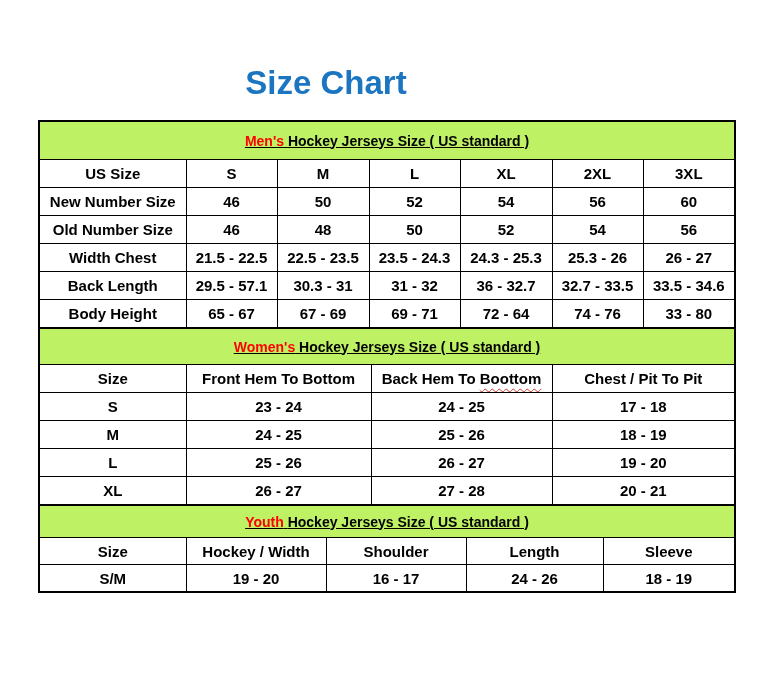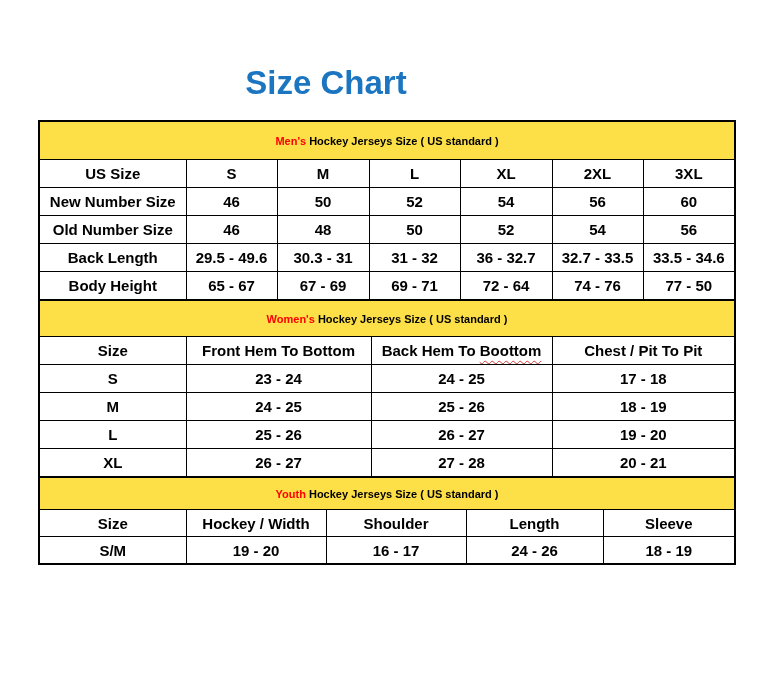--- a/index.html
+++ b/index.html
@@ -30,23 +30,24 @@
     text-align: center;
     vertical-align: middle;
     font-weight: bold;
     font-size: 15px;
     padding: 0 2px;
     height: 27px;
     overflow: hidden;
     white-space: nowrap;
   }
   td.section-cell {
-    background: #fde047;
-    font-size: 11px;
+    background: #bef264;
+    font-size: 14px;
     height: 37px;
+    text-decoration: underline;
   }
   .women-table td.section-cell { height: 35px; }
   .youth-table td.section-cell { height: 31px; }
   .youth-table td { height: 26px; }
   .red-word { color: #ff0000; }
   .wavy {
     text-decoration: underline;
     text-decoration-style: wavy;
     text-decoration-color: #cf3a32;
     text-decoration-thickness: 1px;
@@ -101,36 +102,45 @@
       <tr>
         <td>Old Number Size</td>
         <td>46</td>
         <td>48</td>
         <td>50</td>
         <td>52</td>
         <td>54</td>
         <td>56</td>
       </tr>
       <tr>
+        <td>Width Chest</td>
+        <td>21.5 - 22.5</td>
+        <td>22.5 - 23.5</td>
+        <td>23.5 - 24.3</td>
+        <td>24.3 - 25.3</td>
+        <td>25.3 - 26</td>
+        <td>26 - 27</td>
+      </tr>
+      <tr>
         <td>Back Length</td>
-        <td>29.5 - 49.6</td>
+        <td>29.5 - 57.1</td>
         <td>30.3 - 31</td>
         <td>31 - 32</td>
         <td>36 - 32.7</td>
         <td>32.7 - 33.5</td>
         <td>33.5 - 34.6</td>
       </tr>
       <tr>
         <td>Body Height</td>
         <td>65 - 67</td>
         <td>67 - 69</td>
         <td>69 - 71</td>
         <td>72 - 64</td>
         <td>74 - 76</td>
-        <td>77 - 50</td>
+        <td>33 - 80</td>
       </tr>
     </tbody>
       </table>
 
     <table class="women-table">
       <colgroup>
         <col style="width:147px">
           <col style="width:185px">
           <col style="width:181px">
           <col style="width:183px">

